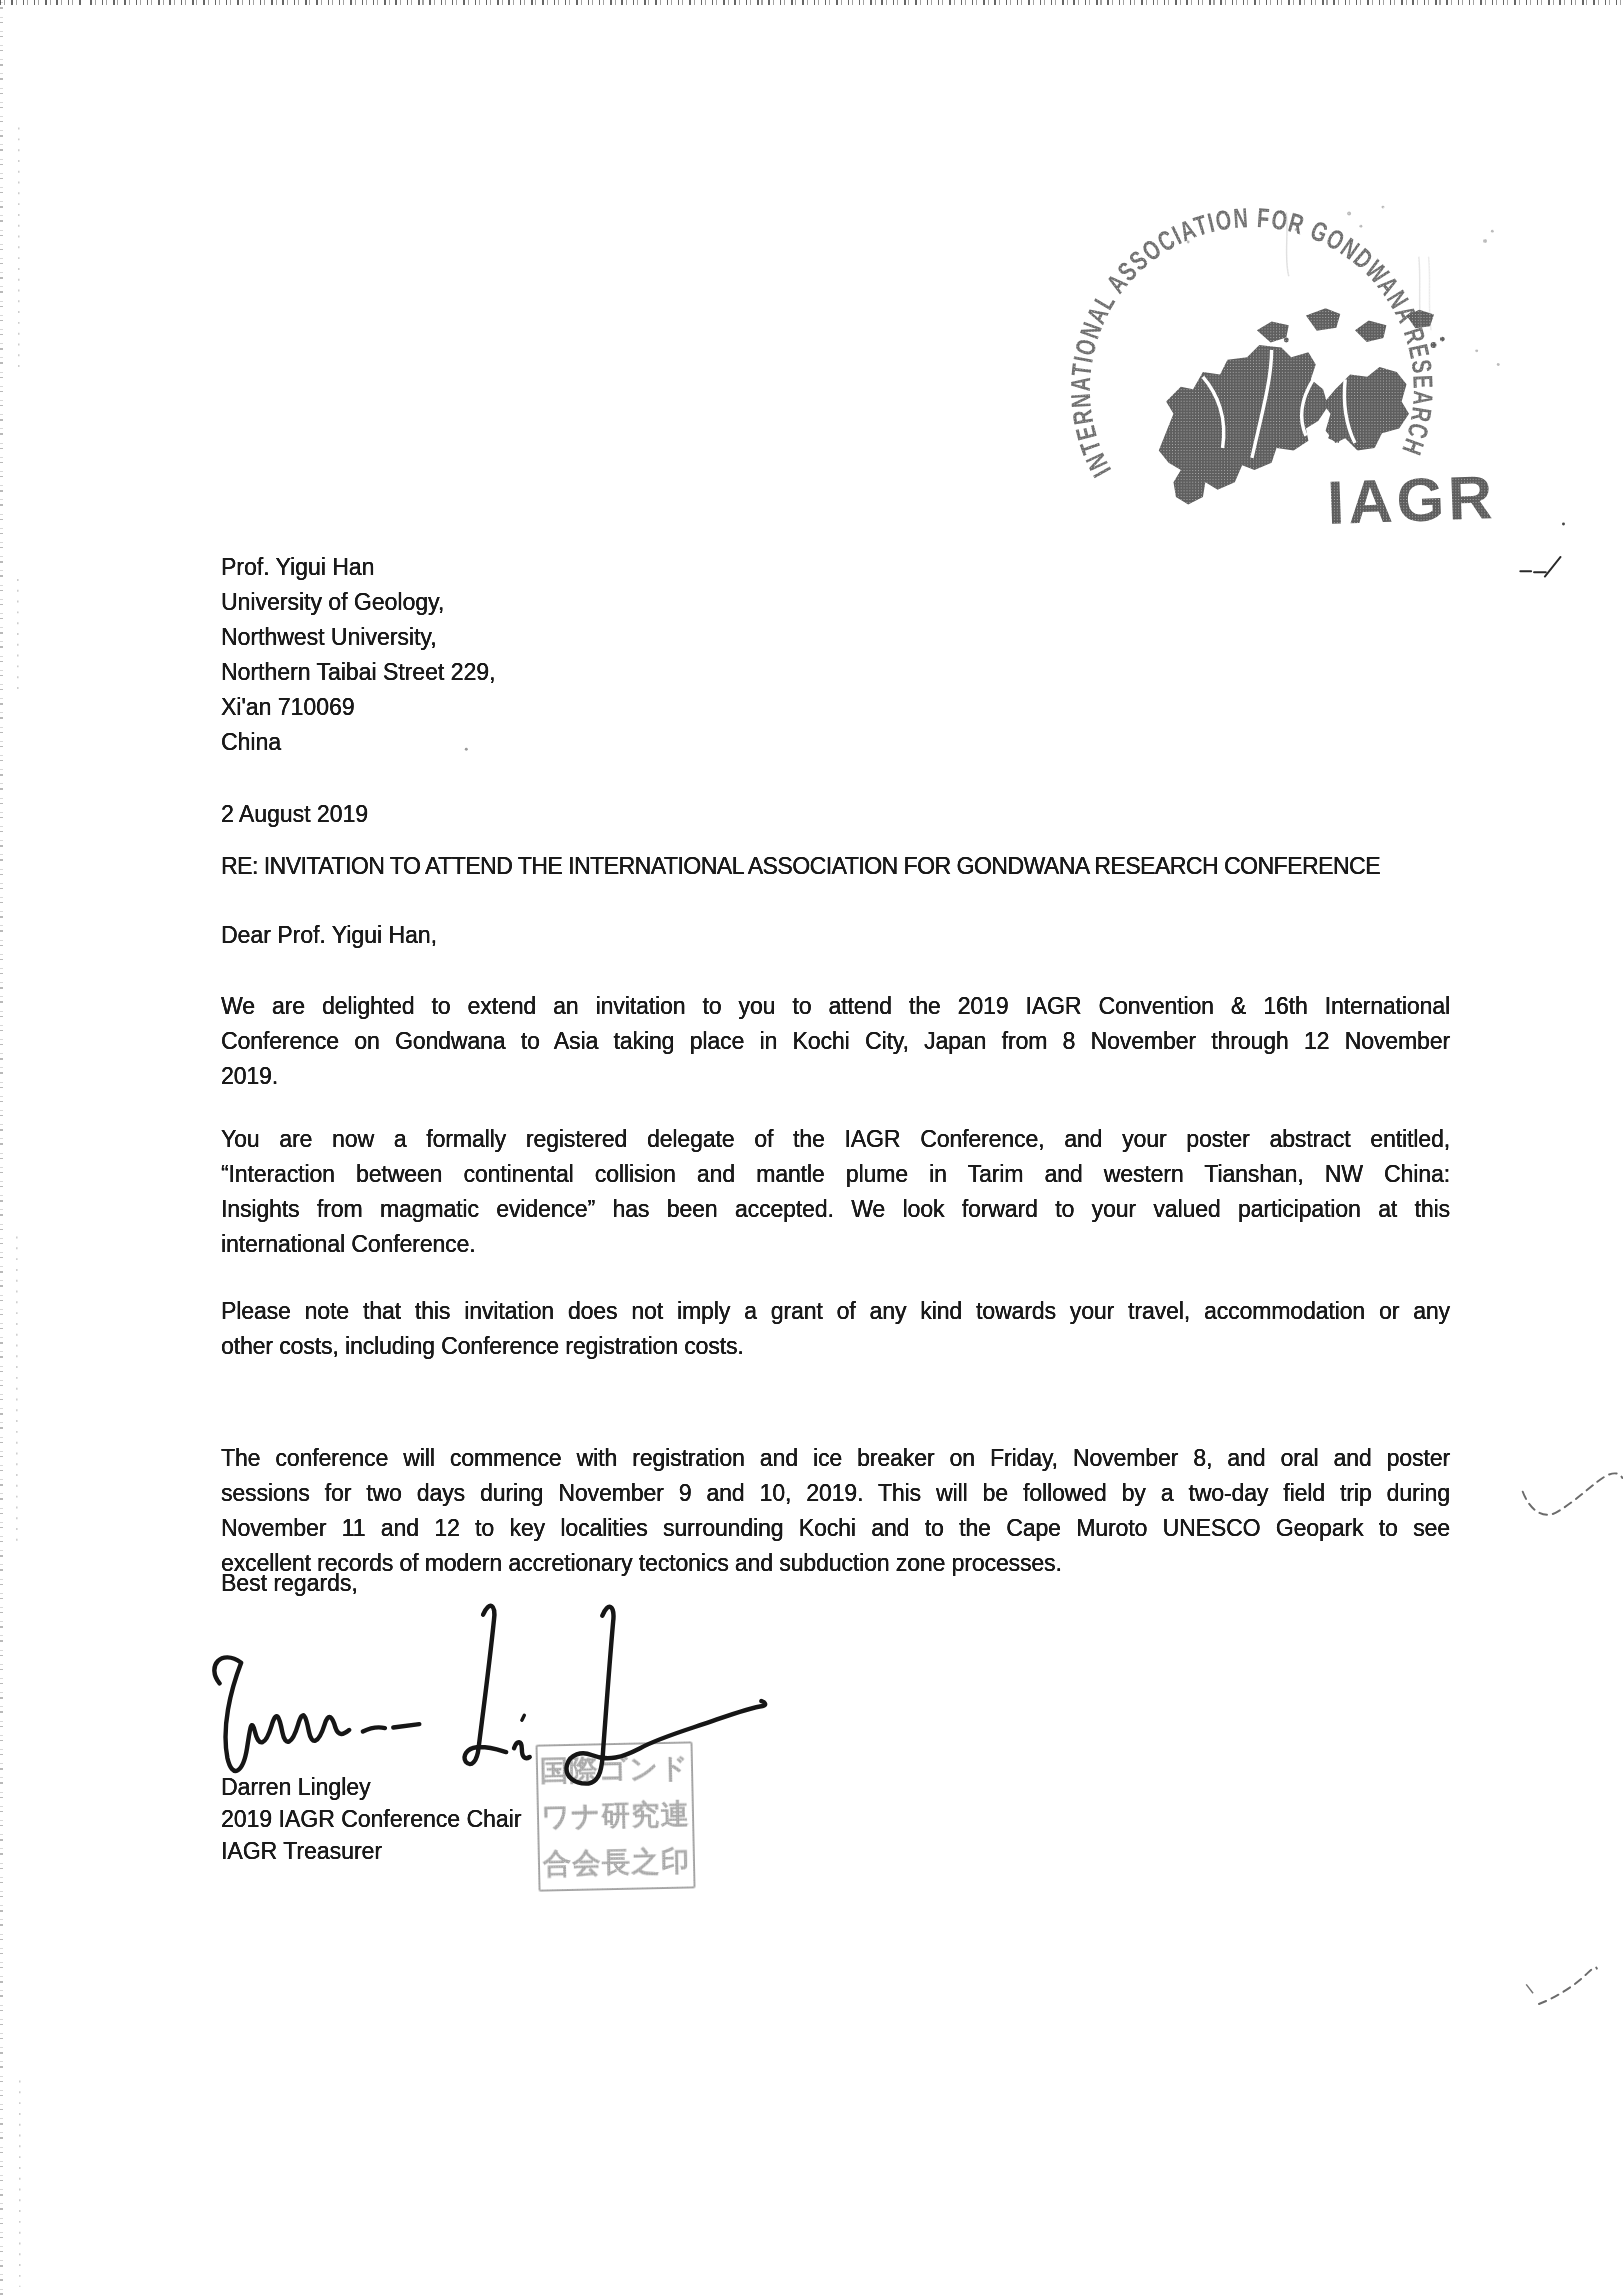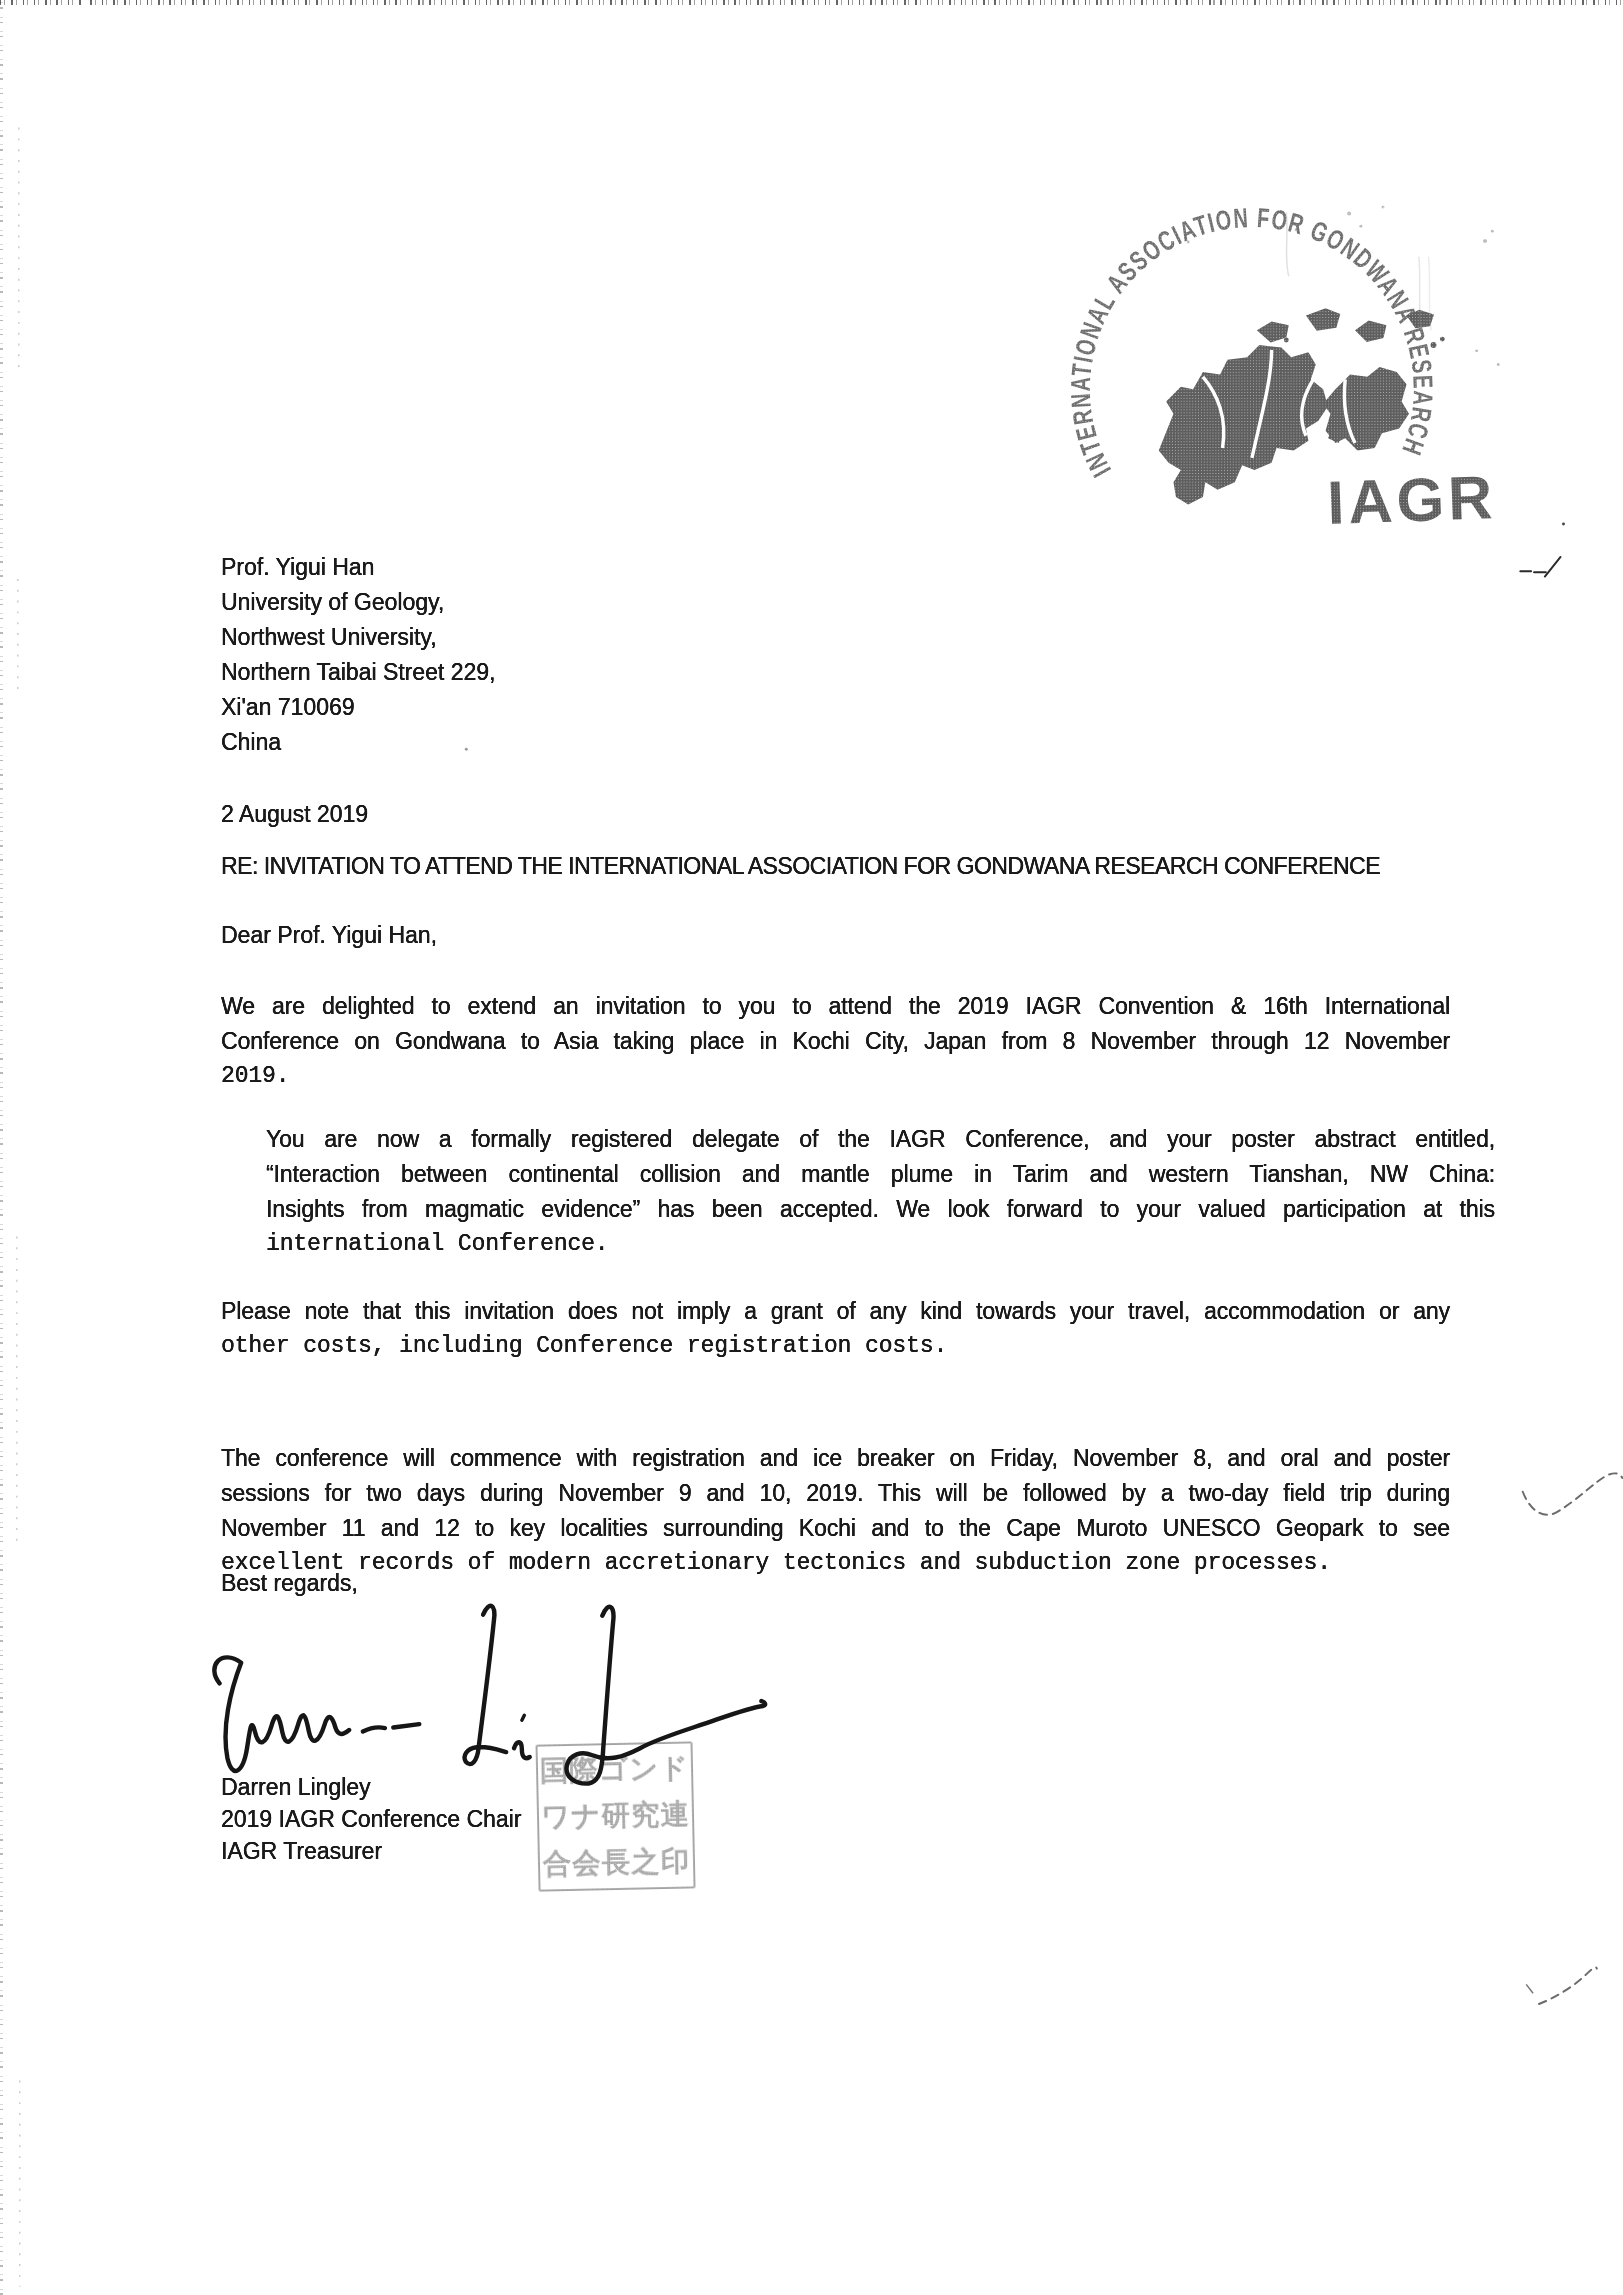--- a/index.html
+++ b/index.html
@@ -15,22 +15,22 @@
     background:repeating-linear-gradient(0deg,rgba(0,0,0,.55) 0 1.5px,transparent 1.5px 5.4px,rgba(0,0,0,.3) 5.4px 6.4px,transparent 6.4px 14.2px);}
 
   .txt{text-shadow:0.2px 0 0 currentColor,-0.1px 0 0 currentColor;}
 
   .recipient{position:absolute;left:221px;top:550px;font-size:23px;line-height:35px;}
   .date-line{position:absolute;left:221px;top:797px;font-size:23px;line-height:35px;}
   .subject{position:absolute;left:221px;top:853px;font-size:23px;letter-spacing:-0.5px;white-space:nowrap;}
   .salutation{position:absolute;left:221px;top:922px;font-size:23px;}
   .para{position:absolute;left:221px;width:1229px;font-size:23px;line-height:35px;letter-spacing:-0.1px;}
   .para .line{text-align:justify;text-align-last:justify;}
-  .para .line:last-child{text-align-last:left;font-family:Liberation Mono, monospace;}
-  .p1{top:989px;} .p2{top:1122px;margin-left:45px;} .p3{top:1294px;} .p4{top:1398px;margin-top:43px;}
+  .para .line:last-child{text-align-last:left;}
+  .p1{top:989px;} .p2{top:1122px;} .p3{top:1294px;} .p4{top:1398px;margin-top:43px;}
   .closing{position:absolute;left:221px;top:1570px;font-size:23px;}
   .signer{position:absolute;left:221px;top:1771px;font-size:23px;line-height:32px;z-index:2;}
 
   
   .logo{position:absolute;left:1041px;top:183px;width:471px;height:373px;z-index:1;}
   .logo svg{position:absolute;inset:0;}
   .halftone{position:absolute;inset:0;pointer-events:none;opacity:.5;
     background-image:radial-gradient(#ffffff 0.5px,transparent 0.7px);background-size:2.9px 2.9px;}
 
   

